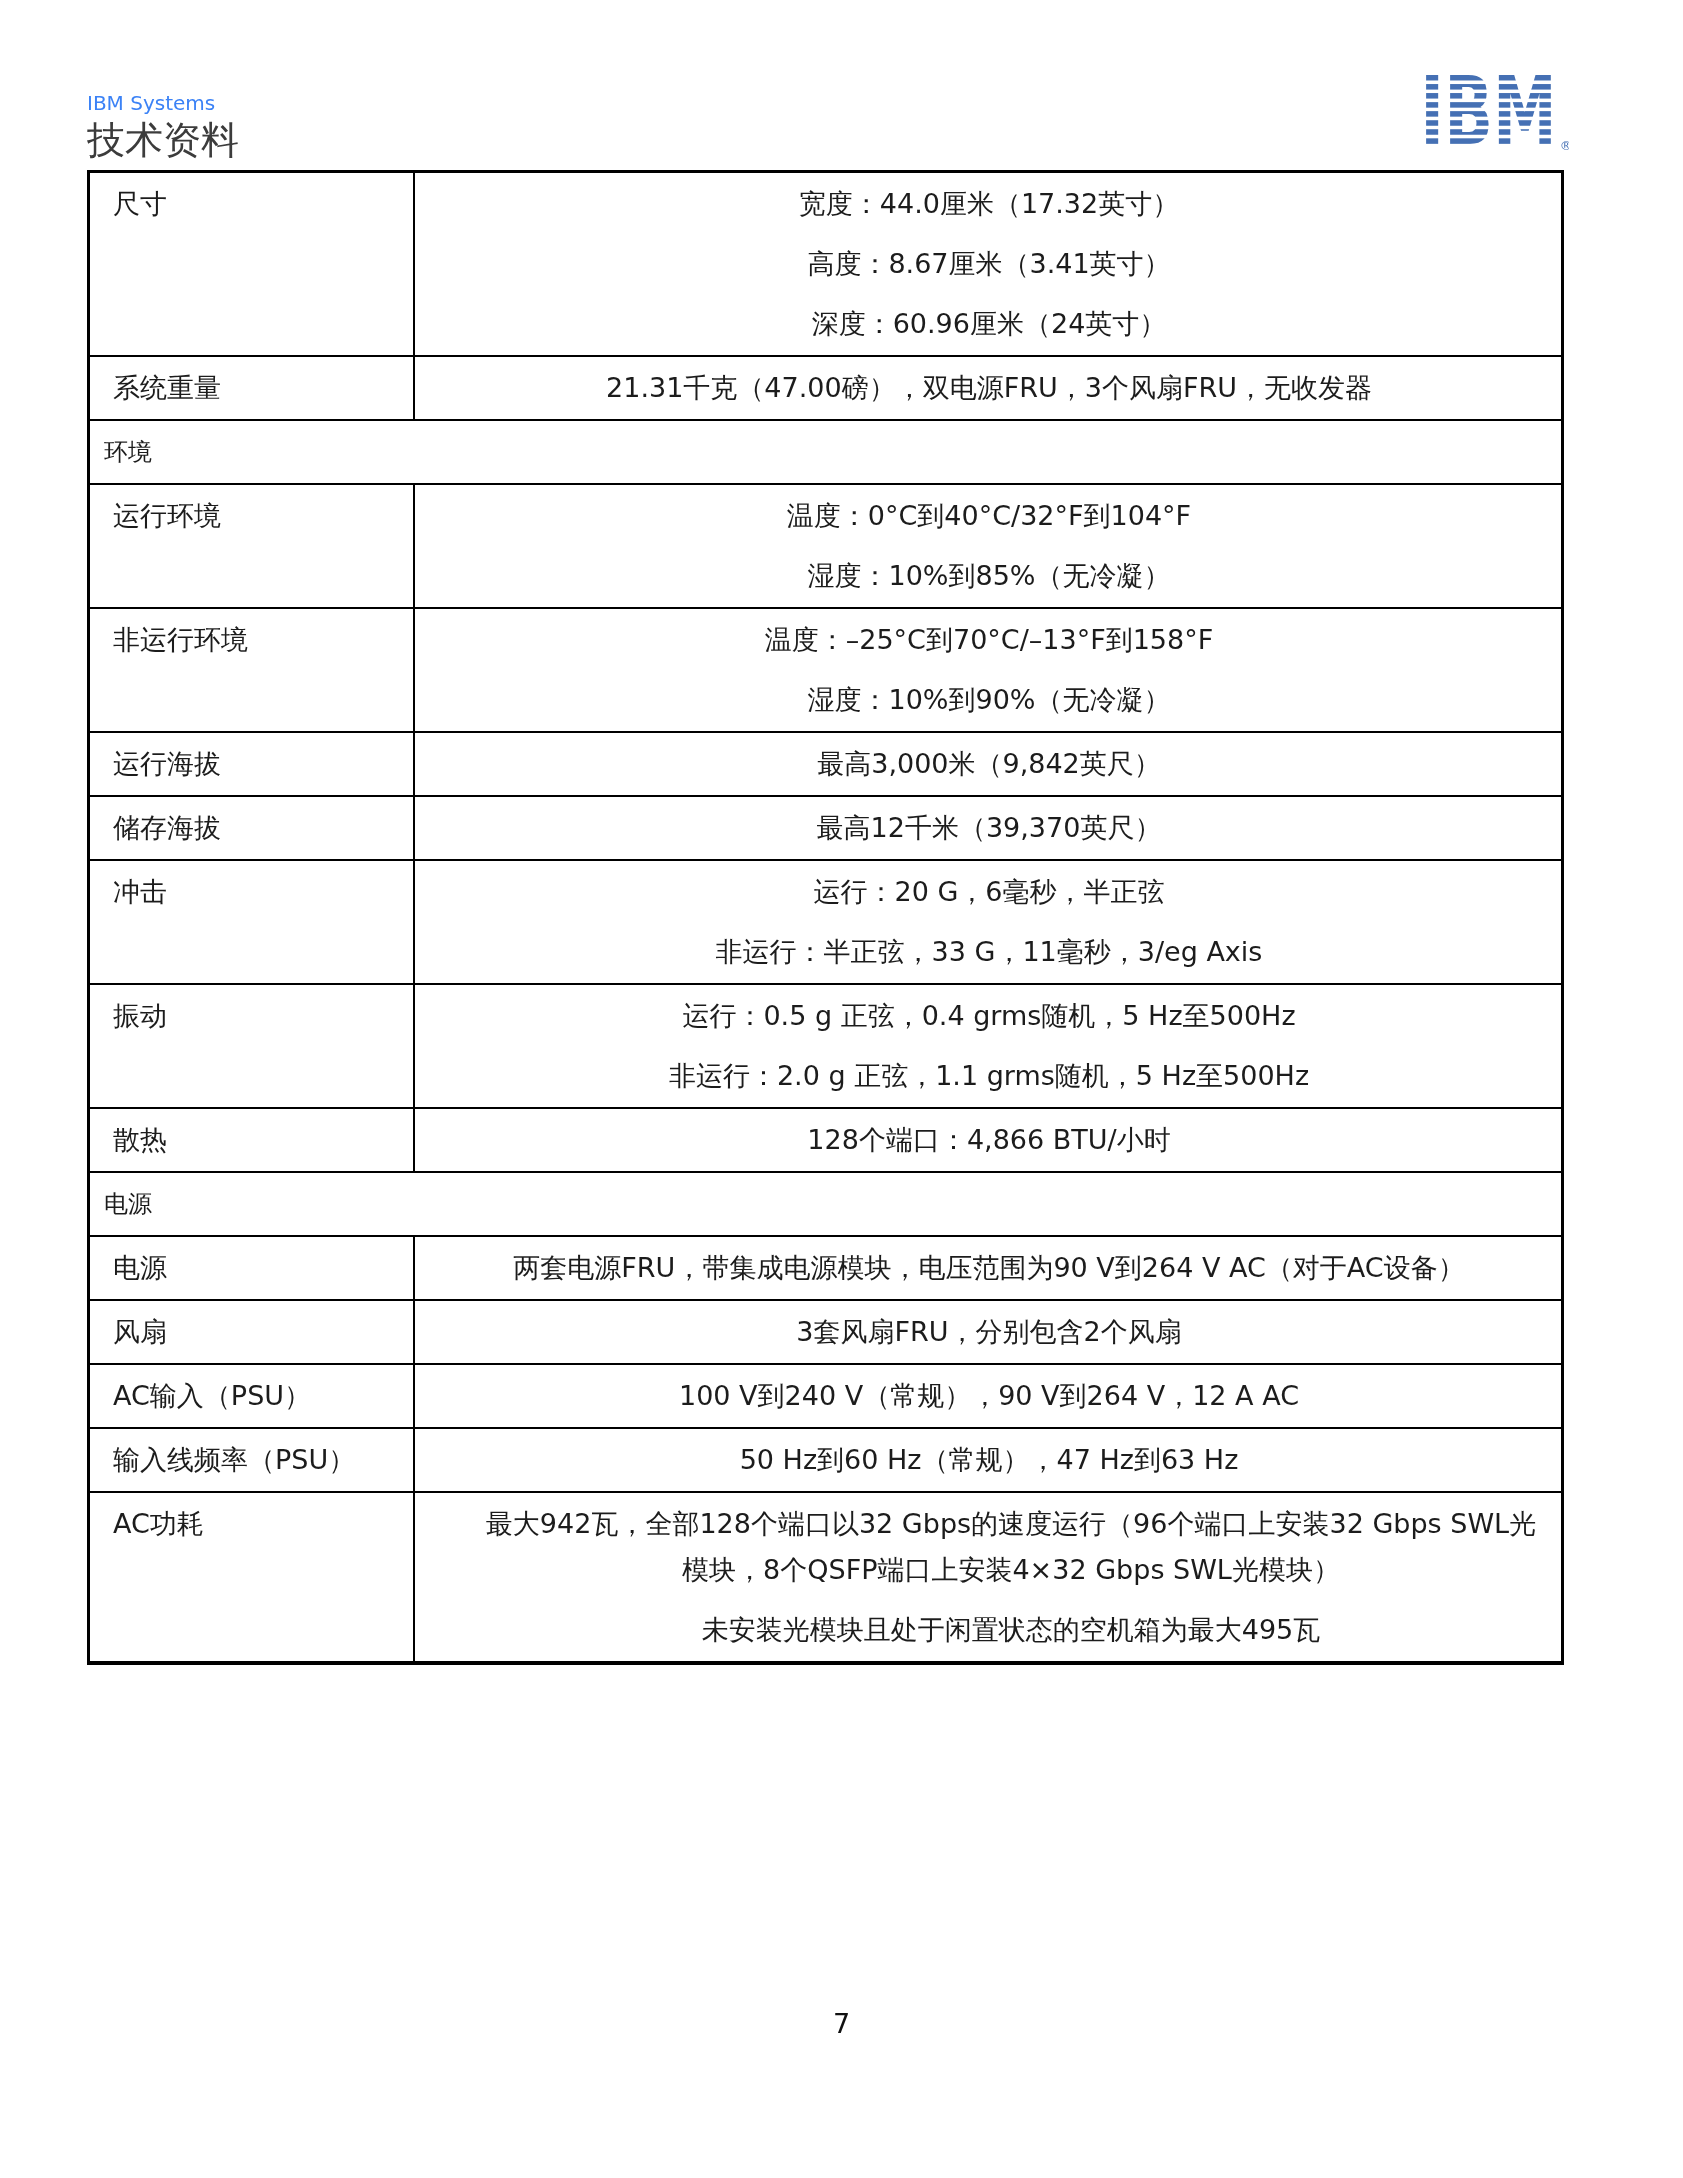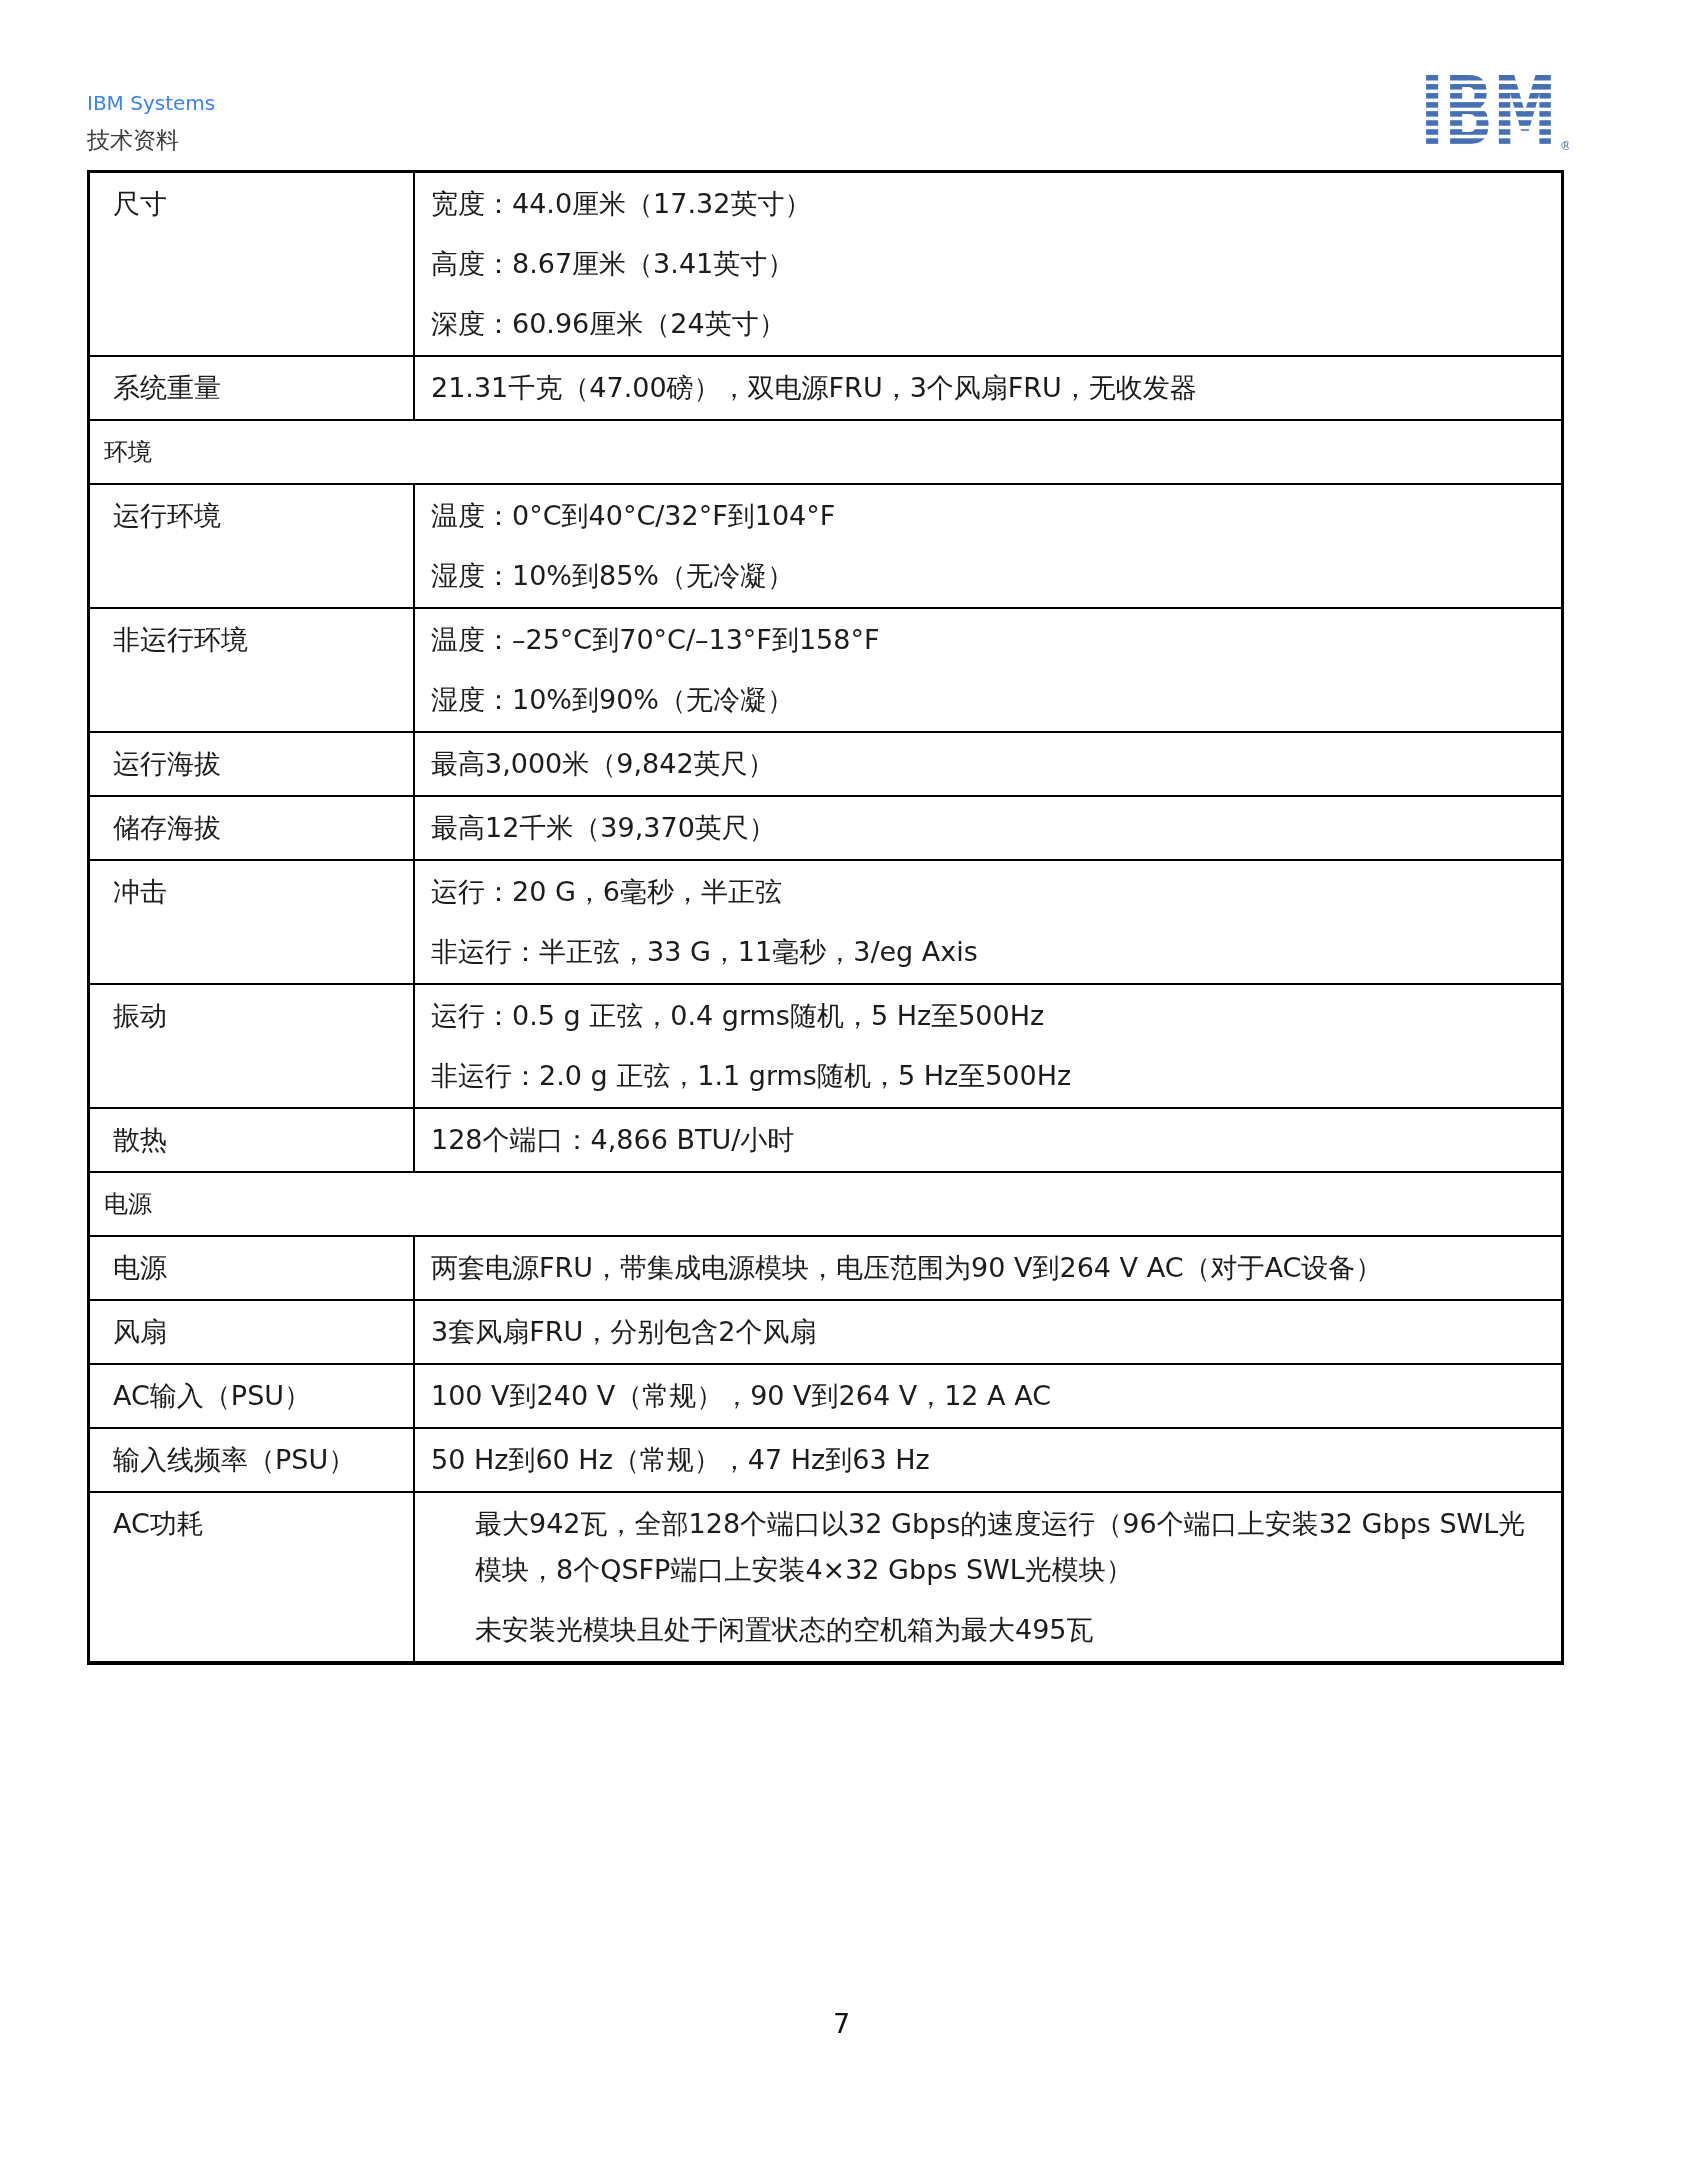--- a/index.html
+++ b/index.html
@@ -3,31 +3,31 @@
 <meta charset="utf-8">
 <style>
   * { margin:0; padding:0; box-sizing:border-box; }
   html,body { width:1683px; height:2178px; background:#ffffff; overflow:hidden;
               font-family:"DejaVu Sans","Liberation Sans",sans-serif; color:#1c1c1c; }
   .page { position:relative; width:1683px; height:2178px; }
 
   
   .doc-header { position:absolute; left:87px; top:59px; }
   .doc-header .line1 { font-size:20px; color:#3b82f6; line-height:38px;margin-top:25px; }
-  .doc-header .line2 { font-size:23px; color:#3c3c3c; line-height:36px; }
+  .doc-header .line2 { font-size:38px; color:#3c3c3c; line-height:36px; }
   .logo-wrap { position:absolute; right:114px; top:71px; width:149px; height:85px; }
 
   
   .spec-table { position:absolute; left:87px; top:170px; width:1477px;
                 border:3px solid #000; border-bottom-width:4px; }
   .spec-row { display:flex; border-bottom:2px solid #000; }
   .spec-row:last-child { border-bottom:none;gap:44px; }
   .label-cell { width:325px; flex:0 0 325px; border-right:2px solid #000;
                 padding:8px 10px 8px 23px; font-size:27px; line-height:46px; }
-  .value-cell { flex:1 1 auto; padding:8px 14px 8px 16px; font-size:27px; }
+  .value-cell { flex:1 1 auto; padding:8px 14px 8px 16px; font-size:27px;text-align:center; }
   .value-line { line-height:46px; margin-bottom:14px; }
   .value-line:last-child { margin-bottom:0; }
   .section-row { border-bottom:2px solid #000; }
   .section-cell { padding:8px 10px 8px 14px; font-size:24px; line-height:46px; }
 
   
   .page-number { position:absolute; left:0; right:0; top:2008px; text-align:center;
                  font-size:27px; color:#111; }
 </style>
 </head>

